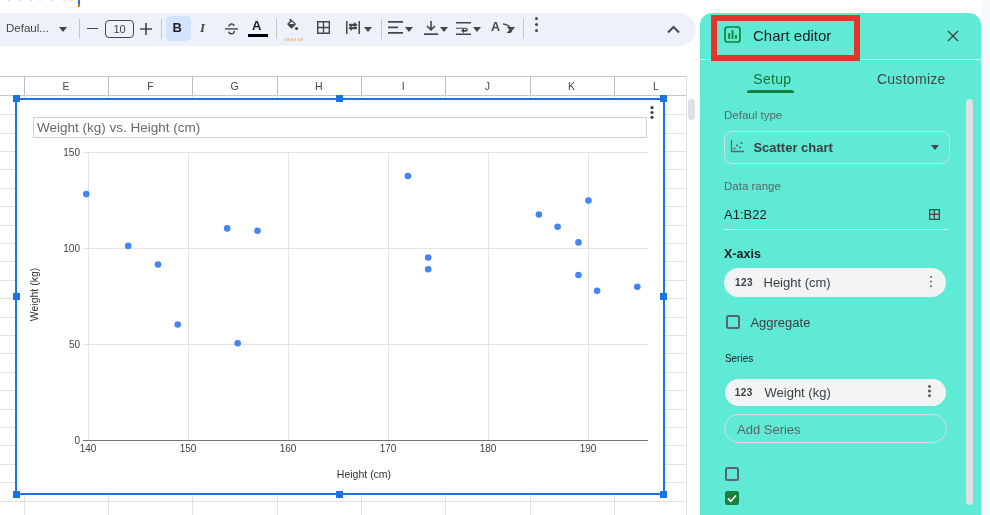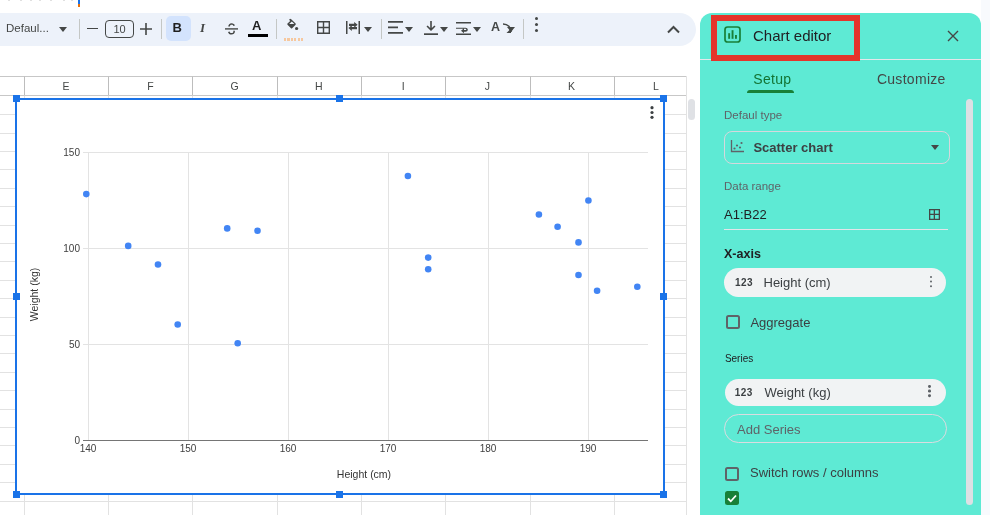--- a/index.html
+++ b/index.html
@@ -176,20 +176,21 @@
       <circle cx="540.6" cy="126.7" r="3.3" fill="#4285f4"></circle>
       <circle cx="561.5" cy="142.4" r="3.3" fill="#4285f4"></circle>
       <circle cx="571.4" cy="100.5" r="3.3" fill="#4285f4"></circle>
       <circle cx="561.5" cy="175" r="3.3" fill="#4285f4"></circle>
       <circle cx="580.1" cy="190.8" r="3.3" fill="#4285f4"></circle>
       <circle cx="620.3" cy="186.7" r="3.3" fill="#4285f4"></circle>
       <circle cx="635" cy="7.7" r="1.6" fill="#3c4043"></circle>
       <circle cx="635" cy="12.5" r="1.6" fill="#3c4043"></circle>
       <circle cx="635" cy="17.3" r="1.6" fill="#3c4043"></circle>
     </svg>
+    <div style="position:absolute;left:16px;top:17.5px;width:608.5px;height:18.5px;border:1px solid #d2d2d2;font-size:13.5px;color:#66696d;line-height:19px;padding-left:3px;white-space:nowrap;overflow:hidden;">Weight (kg) vs. Height (cm)</div>
   </div>
 <div class="abs" style="left:12.5px;top:95.0px;width:7px;height:7px;background:#1a73e8;"></div>
 <div class="abs" style="left:336.25px;top:95.0px;width:7px;height:7px;background:#1a73e8;"></div>
 <div class="abs" style="left:660.0px;top:95.0px;width:7px;height:7px;background:#1a73e8;"></div>
 <div class="abs" style="left:12.5px;top:292.75px;width:7px;height:7px;background:#1a73e8;"></div>
 <div class="abs" style="left:660.0px;top:292.75px;width:7px;height:7px;background:#1a73e8;"></div>
 <div class="abs" style="left:12.5px;top:490.5px;width:7px;height:7px;background:#1a73e8;"></div>
 <div class="abs" style="left:336.25px;top:490.5px;width:7px;height:7px;background:#1a73e8;"></div>
 <div class="abs" style="left:660.0px;top:490.5px;width:7px;height:7px;background:#1a73e8;"></div>
 
@@ -235,19 +236,18 @@
 <div class="abs" style="left:25.7px;top:301.5px;width:14.6px;height:14.6px;border:2px solid #5f6368;border-radius:2.5px;box-sizing:border-box;"></div>
 <div class="abs" style="left:50.4px;top:300.5px;font-size:13px;color:#3c4043;font-weight:normal;line-height:17px;white-space:nowrap;">Aggregate</div>
 <div class="abs" style="left:24.9px;top:337.75px;font-size:10px;color:#202124;font-weight:normal;line-height:16.5px;white-space:nowrap;">Series</div>
 <div class="abs" style="left:24.9px;top:366px;width:221px;height:27px;border-radius:13.5px;background:#f1f3f4;"></div>
 <div class="abs" style="left:34.8px;top:372.6px;font-size:10px;color:#3c4043;font-weight:bold;line-height:14px;white-space:nowrap;letter-spacing:0.4px;">123</div>
 <div class="abs" style="left:64.5px;top:371.1px;font-size:13px;color:#3c4043;font-weight:normal;line-height:17px;white-space:nowrap;">Weight (kg)</div>
 <div class="abs" style="left:228.2px;top:372.4px;width:2.8px;height:2.8px;border-radius:50%;background:#5f6368;box-shadow:0 4.6px 0 #5f6368,0 9.2px 0 #5f6368;"></div>
 <div class="abs" style="left:24px;top:401.3px;width:222.9px;height:29px;border:1px solid #dadce0;border-radius:14.5px;box-sizing:border-box;"></div>
 <div class="abs" style="left:37px;top:407.5px;font-size:13px;color:#5f6368;font-weight:normal;line-height:17px;white-space:nowrap;text-align:center;">Add Series</div>
 <div class="abs" style="left:24.5px;top:454px;width:14.2px;height:14.2px;border:2px solid #5f6368;border-radius:2.5px;box-sizing:border-box;"></div>
-<div class="abs" style="left:50px;top:451.2px;font-size:13px;color:#3c4043;font-weight:normal;line-height:17px;white-space:nowrap;">Switch rows / columns</div>
 <div class="abs" style="left:24.5px;top:478px;width:14.2px;height:14.2px;background:#188038;border-radius:2.5px;"></div>
 <svg class="abs" style="left:26.5px;top:480.5px" width="10" height="9" viewBox="0 0 10 9">
 <path d="M1 4.5 3.8 7.3 9 1.5" stroke="#fff" stroke-width="1.8" fill="none"></path>
     </svg>
 <div class="abs" style="left:266px;top:86px;width:7px;height:406px;border-radius:3.5px;background:#dde0e4;"></div>
   </div>
 
 </body></html>

